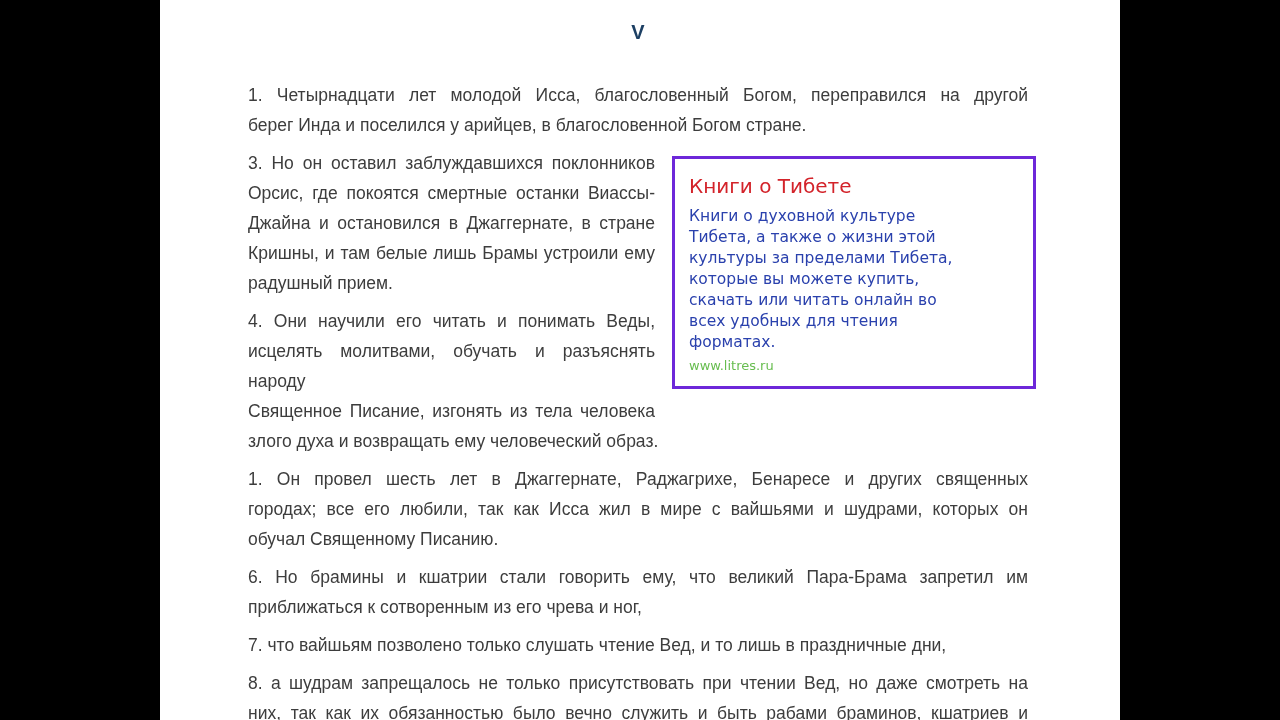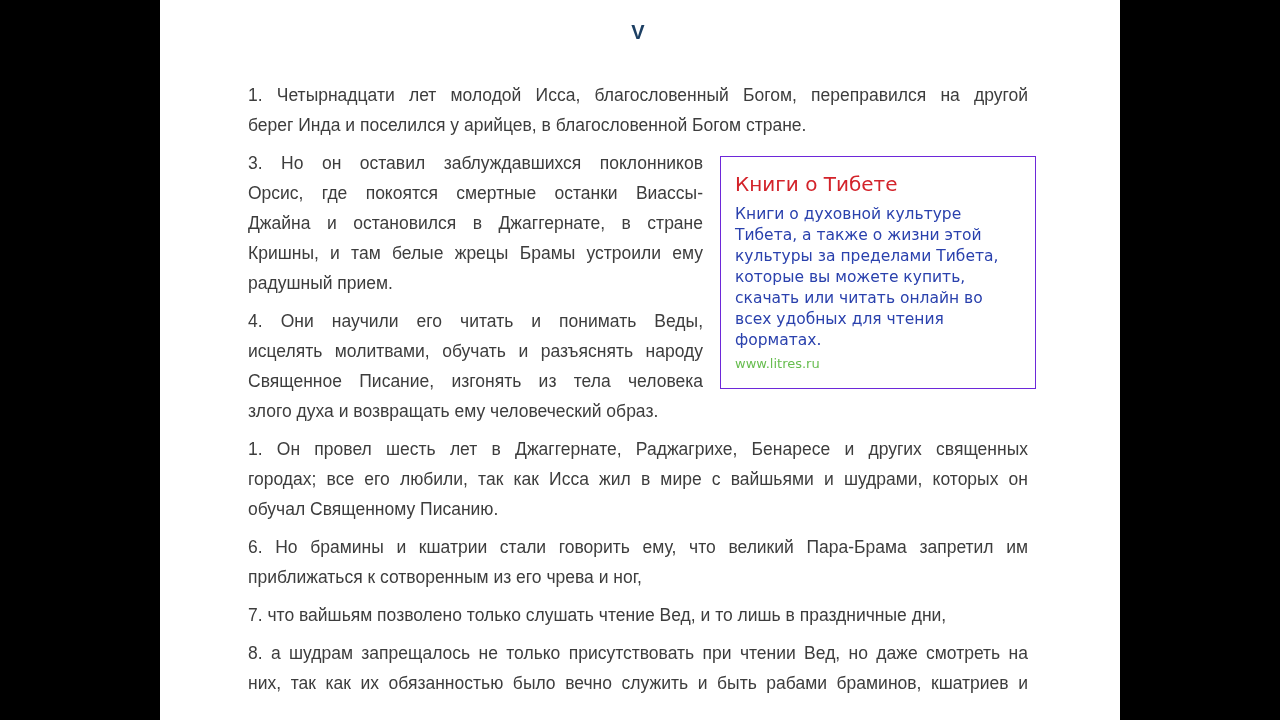--- a/index.html
+++ b/index.html
@@ -33,23 +33,23 @@
     color: #3d3d3d;
   }
   .j { 
     text-align: justify;
     text-align-last: justify;
   }
   
   .ad-box {
     float: right;
     box-sizing: border-box;
-    width: 316px; height: 233px;
+    width: 364px; height: 233px;
     margin: 8px 0 16px 17px;
-    border: 1px solid #6d28d9;
+    border: 3px solid #6d28d9;
     background: #ffffff;
     padding: 15px 14px 12px 14px;
     overflow: hidden;
     font-family: "DejaVu Sans", sans-serif;
   }
   .ad-title {
     font-size: 20px; line-height: 24px;
     color: #d3232a;
     margin: 0 0 8px 0;
     cursor: pointer;
@@ -92,21 +92,21 @@
 скачать или читать онлайн во
 всех удобных для чтения
 форматах.</div>
         <div class="ad-url">www.litres.ru</div>
       </div>
 
       <div class="para">
         <div class="line j">3. Но он оставил заблуждавшихся поклонников</div>
         <div class="line j">Орсис, где покоятся смертные останки Виассы-</div>
         <div class="line j">Джайна и остановился в Джаггернате, в стране</div>
-        <div class="line j">Кришны, и там белые жрецы Брамы устроили ему</div>
+        <div class="line j">Кришны, и там белые лишь Брамы устроили ему</div>
         <div class="line">радушный прием.</div>
       </div>
 
       <div class="para">
         <div class="line j">4. Они научили его читать и понимать Веды,</div>
         <div class="line j">исцелять молитвами, обучать и разъяснять народу</div>
         <div class="line j">Священное Писание, изгонять из тела человека</div>
         <div class="line">злого духа и возвращать ему человеческий образ.</div>
       </div>
 

